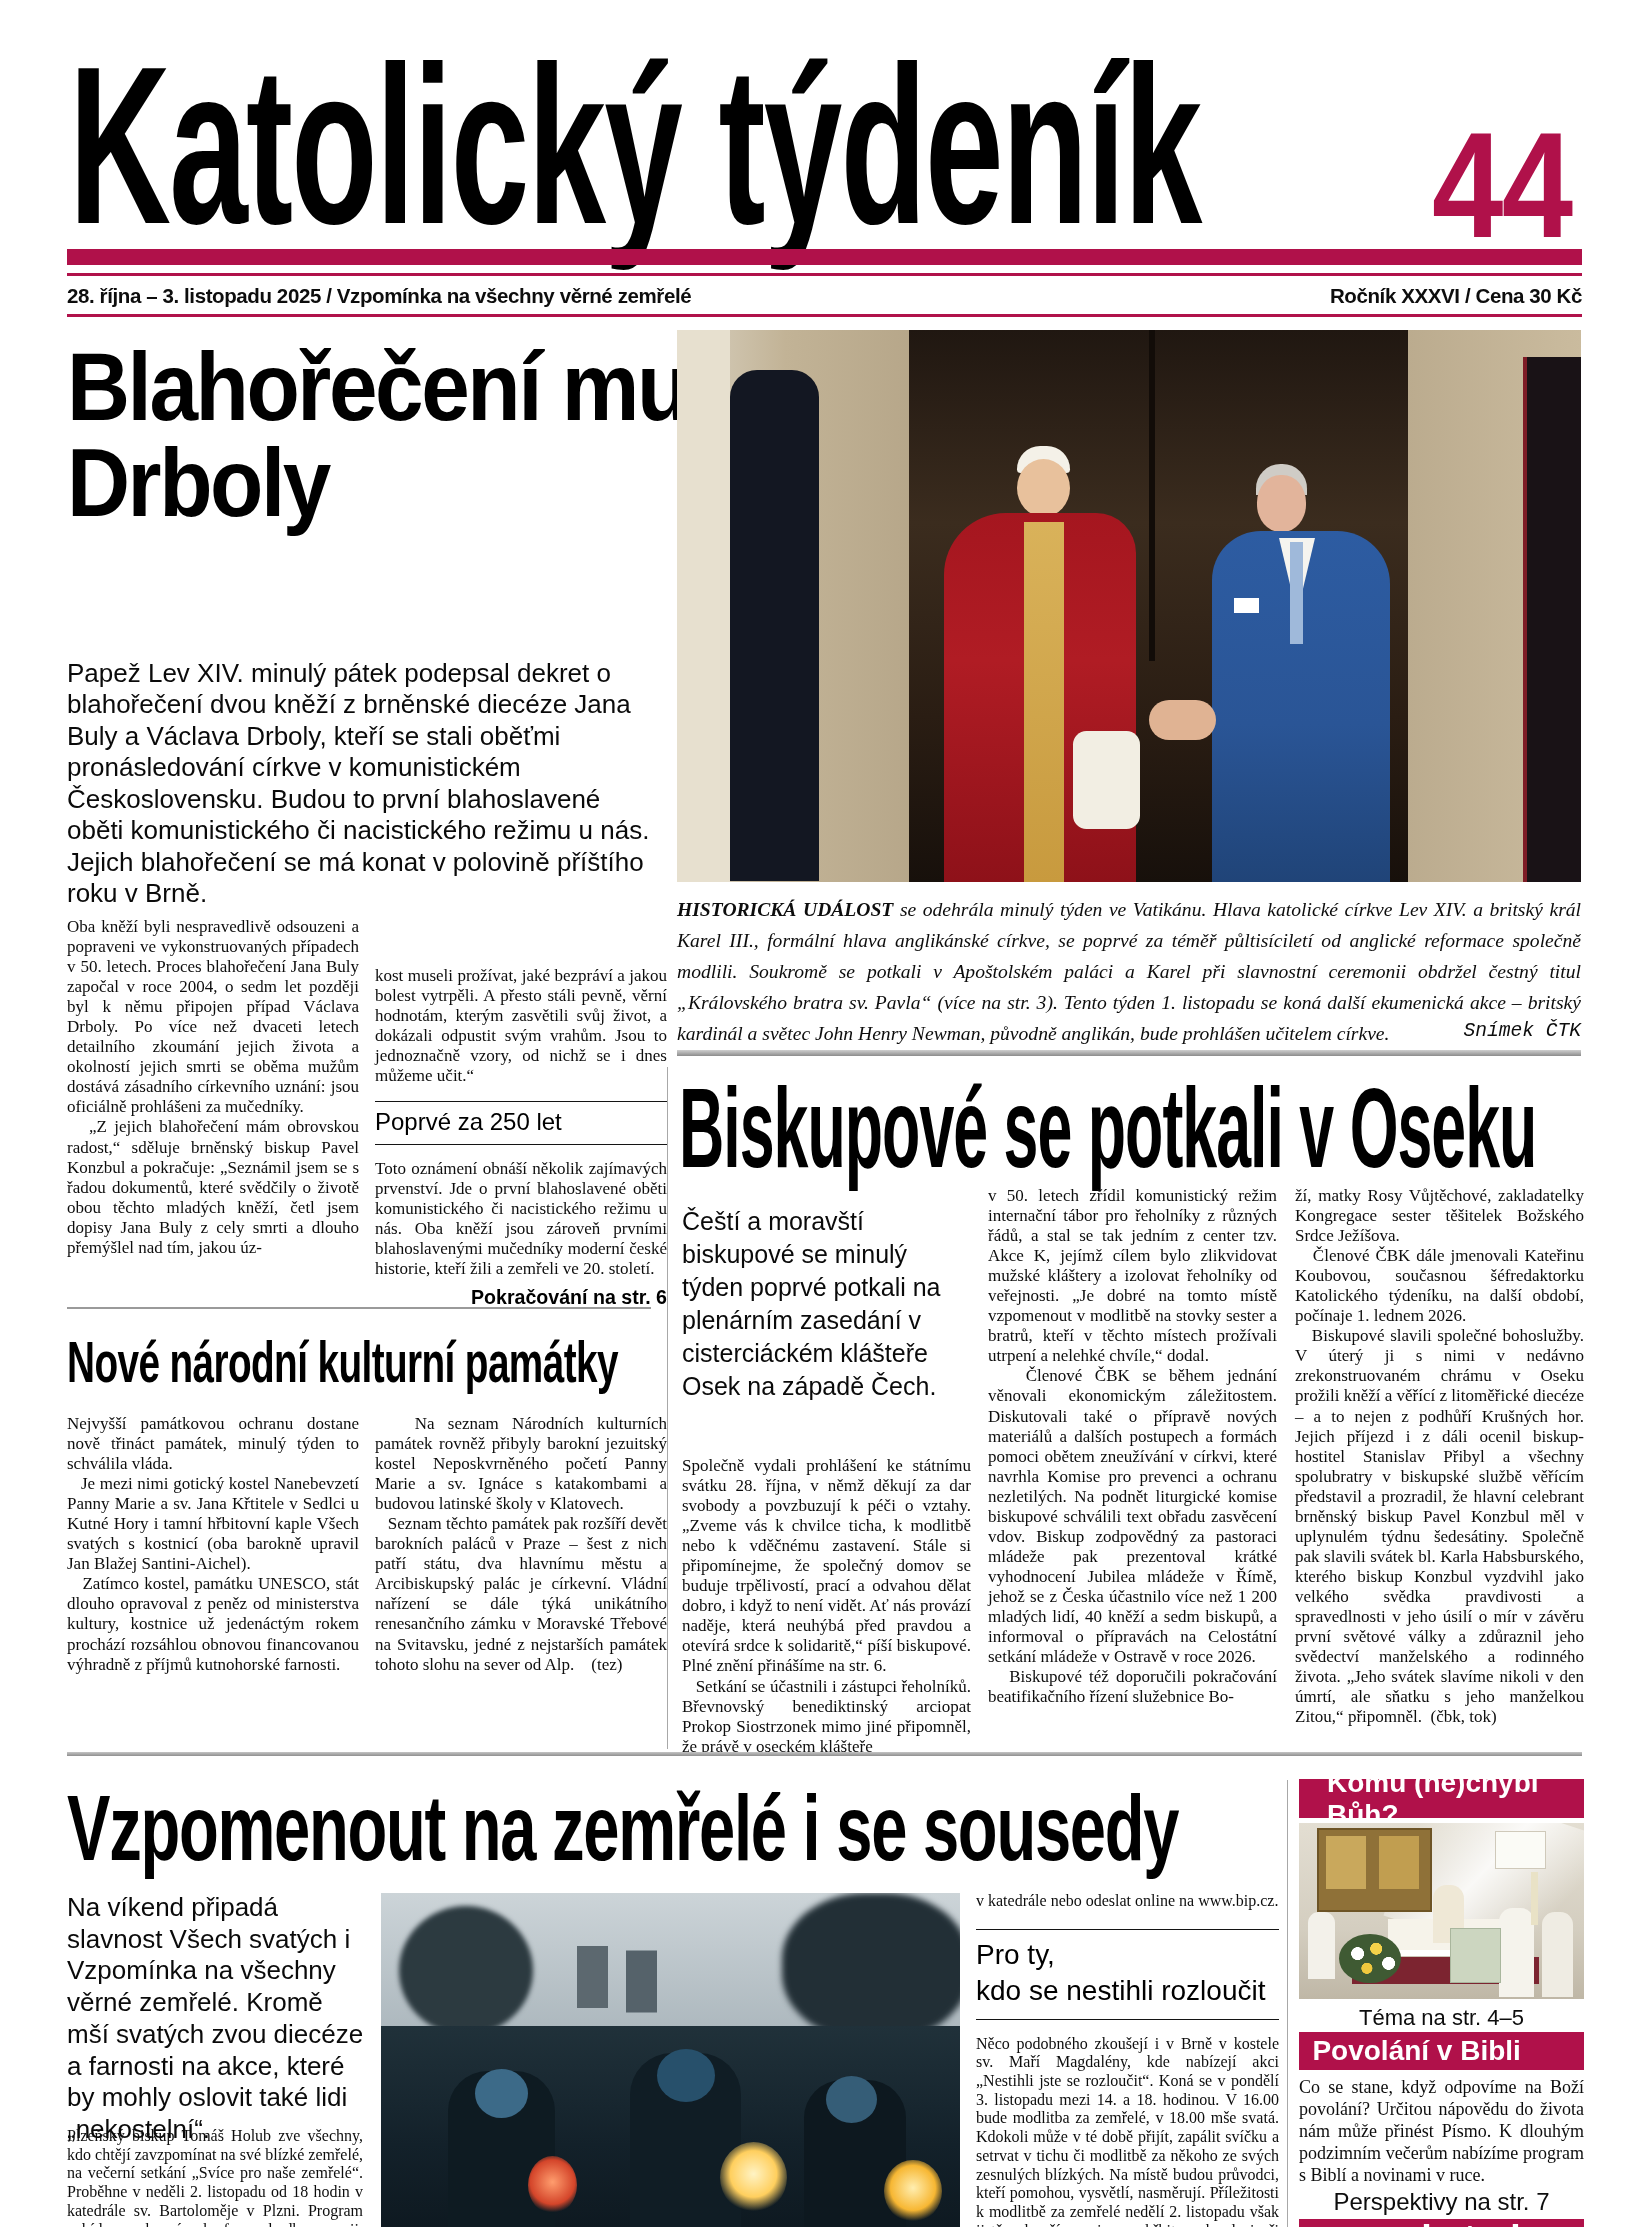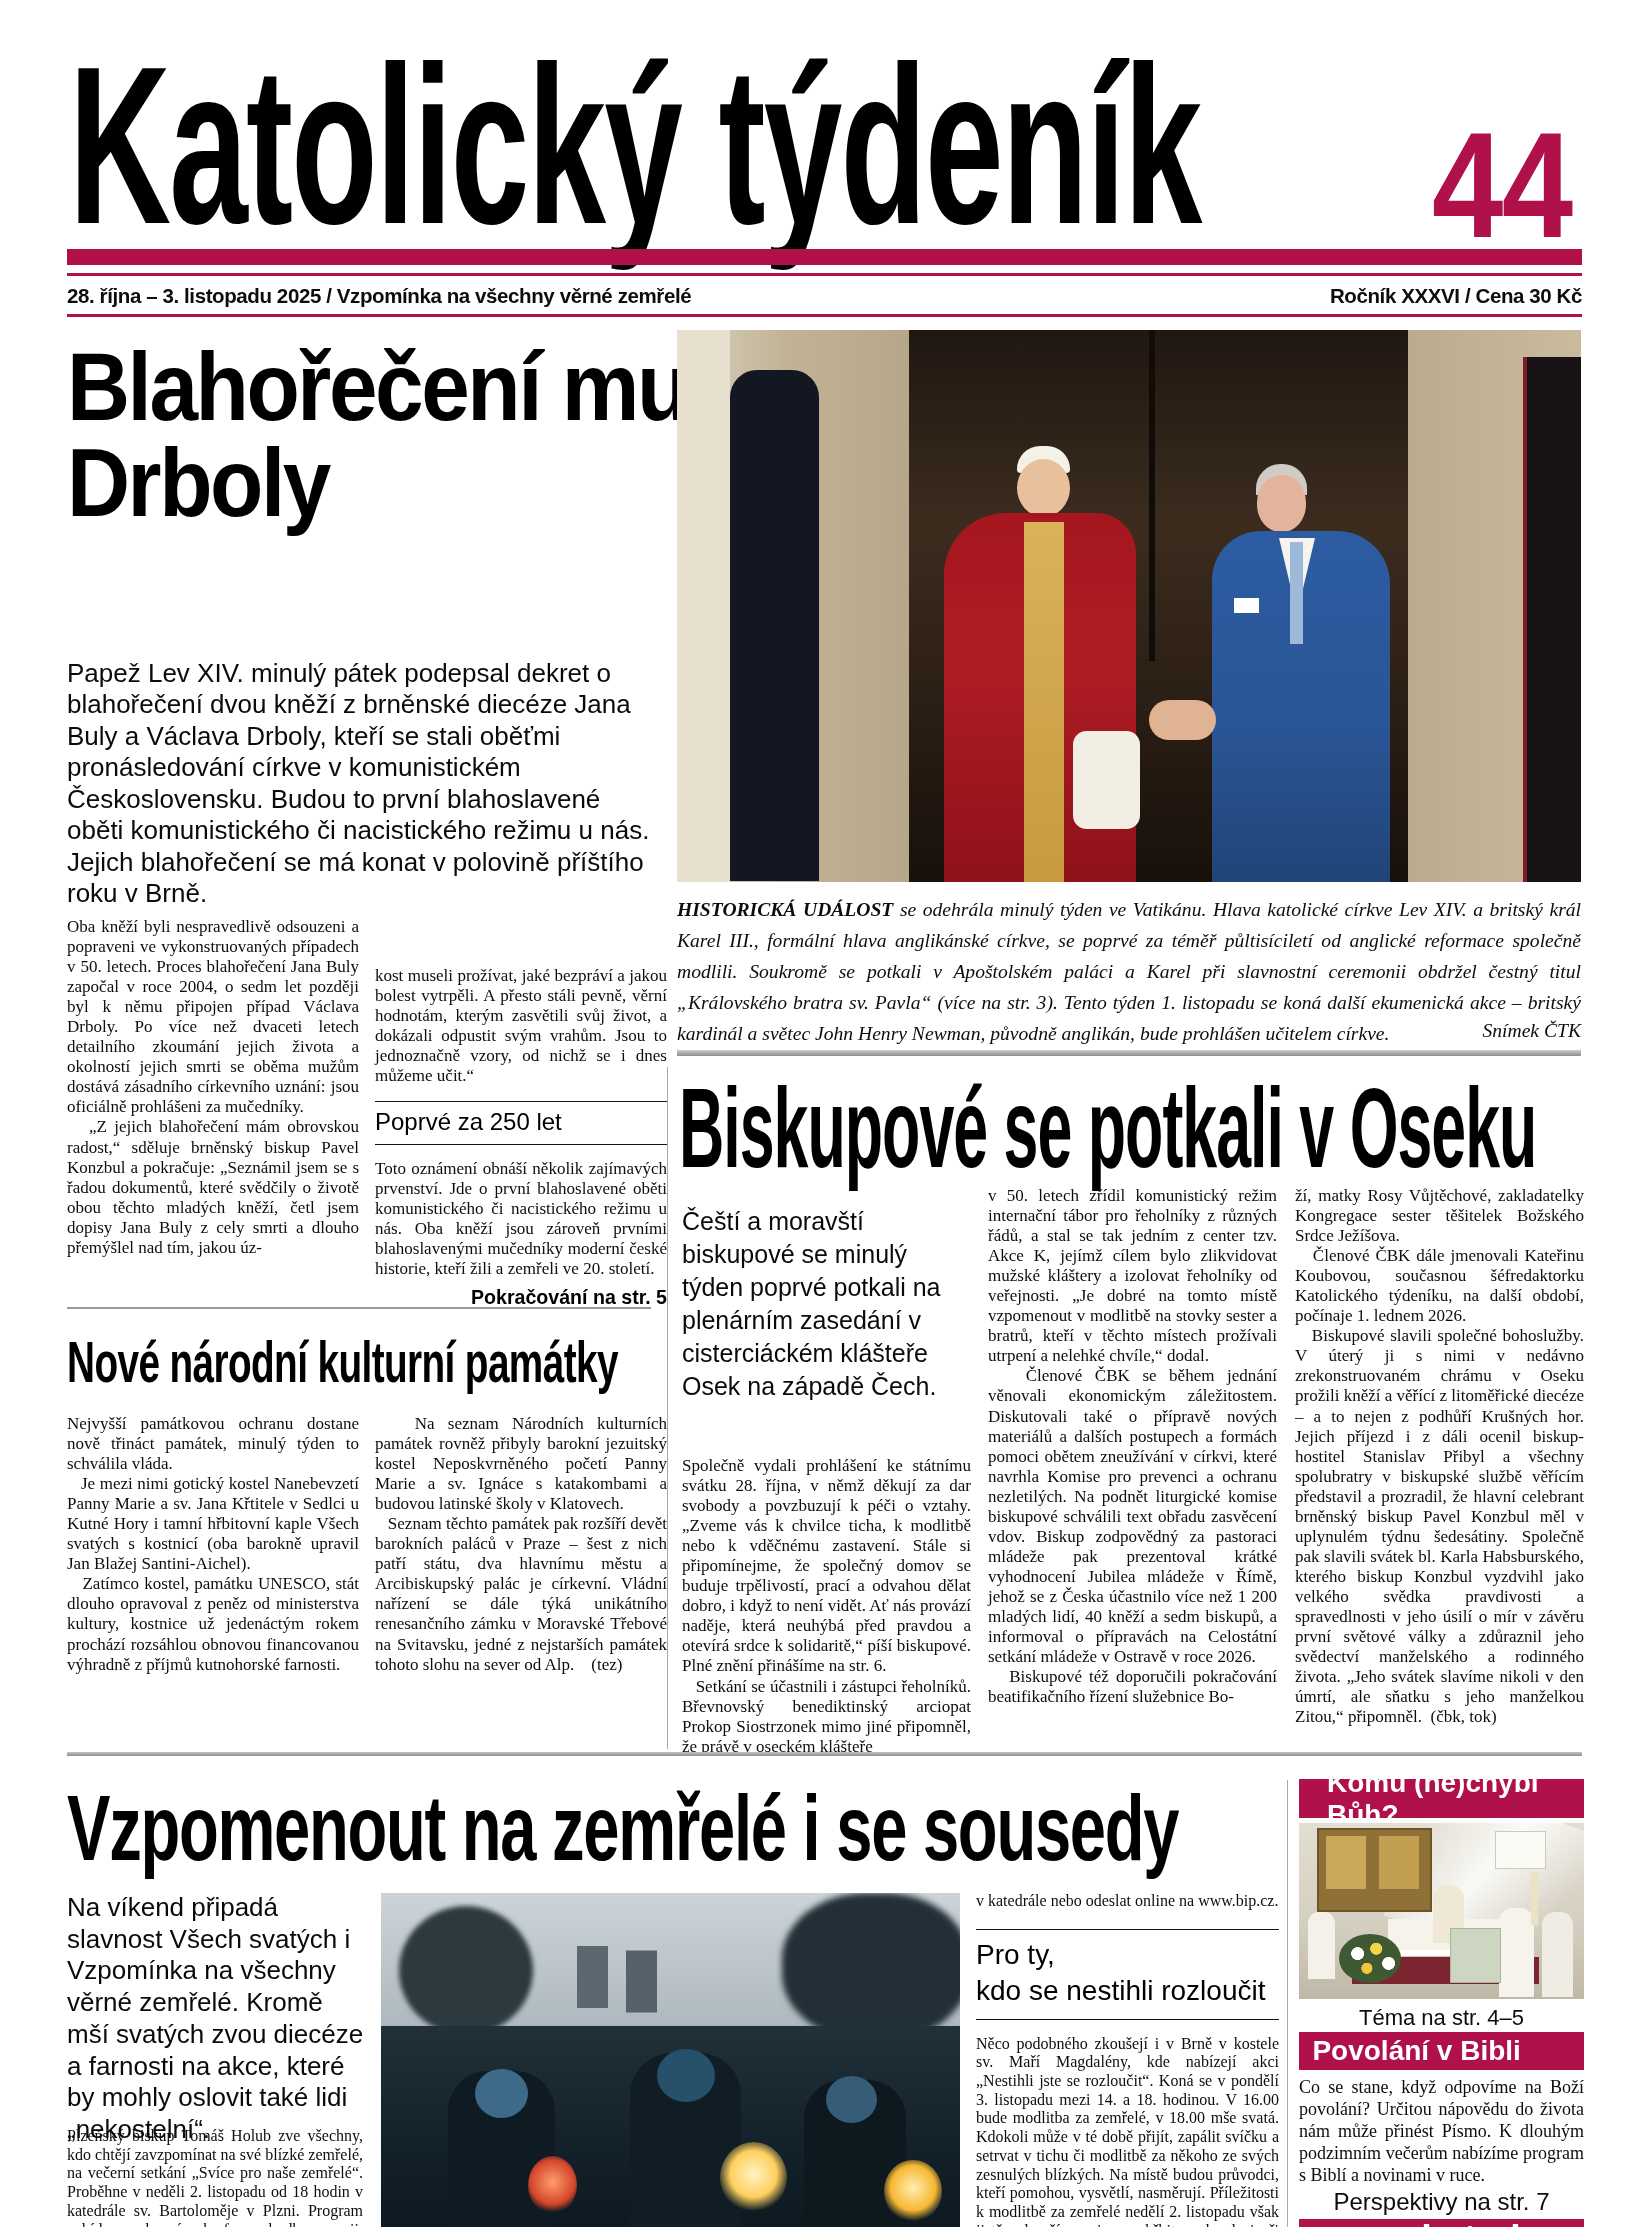--- a/index.html
+++ b/index.html
@@ -54,21 +54,21 @@
 
   <div class="abs intro" style="left:67px;top:658px;width:584px;font-size:26px;line-height:1.21;">Papež Lev XIV. minulý pátek podepsal dekret o blahořečení dvou kněží z brněnské diecéze Jana Buly a Václava Drboly, kteří se stali oběťmi pronásledování církve v komunistickém Československu. Budou to první blahoslavené oběti komunistického či nacistického režimu u nás. Jejich blahořečení se má konat v polovině příštího roku v Brně.</div>
 
   <div class="abs serif" style="left:67px;top:917px;width:292px;">Oba kněží byli nespravedlivě odsouzeni a popraveni ve vykonstruovaných případech v 50. letech. Proces blahořečení Jana Buly započal v roce 2004, o sedm let později byl k němu připojen případ Václava Drboly. Po více než dvaceti letech detailního zkoumání jejich života a okolností jejich smrti se oběma mužům dostává zásadního církevního uznání: jsou oficiálně prohlášeni za mučedníky.
 &nbsp;&nbsp;&nbsp;„Z jejich blahořečení mám obrovskou radost,“ sděluje brněnský biskup Pavel Konzbul a pokračuje: „Seznámil jsem se s řadou dokumentů, které svědčily o životě obou těchto mladých kněží, četl jsem dopisy Jana Buly z cely smrti a dlouho přemýšlel nad tím, jakou úz-</div>
 
   <div class="abs" style="left:375px;top:966px;width:292px;">
     <div class="serif">kost museli prožívat, jaké bezpráví a jakou bolest vytrpěli. A přesto stáli pevně, věrní hodnotám, kterým zasvětili svůj život, a dokázali odpustit svým vrahům. Jsou to jednoznačně vzory, od nichž se i dnes můžeme učit.“</div>
     <div class="subhead" style="margin-top:15px;font-size:24px;padding:6.2px 0 8px 0;">Poprvé za 250 let</div>
     <div class="serif" style="margin-top:13.4px;">Toto oznámení obnáší několik zajímavých prvenství. Jde o první blahoslavené oběti komunistického či nacistického režimu u nás. Oba kněží jsou zároveň prvními blahoslavenými mučedníky moderní české historie, kteří žili a zemřeli ve 20. století.</div>
-    <div class="cont" style="margin-top:7.1px;">Pokračování na str. 5</div>
+    <div class="cont" style="margin-top:7.1px;">Pokračování na str. 6</div>
   </div>
 
   <div class="abs photo" style="left:677px;top:330px;width:904px;height:552px;background:linear-gradient(180deg,#c7baa0 0%,#b4a488 35%,#a1907len 100%,#9c8b70 100%);">
     <div class="abs" style="left:0;top:0;width:100%;height:100%;background:linear-gradient(90deg,#d9d2c2 0%,#c2b396 12%,#b3a386 30%,#8a7a60 48%,#6b5c46 55%,#b9a98c 78%,#cabb9e 100%);"></div>
     <div class="abs" style="left:232px;top:0;width:499px;height:100%;background:linear-gradient(180deg,#201711 0%,#3b2c1e 35%,#2a1d13 70%,#17100b 100%);"></div>
     <div class="abs" style="left:472px;top:0;width:6.2px;height:60%;background:#120c08;"></div>
     <div class="abs" style="left:0;top:0;width:53px;height:100%;background:#e7e0cf;"></div>
     <div class="abs" style="left:53px;top:40px;width:89px;height:511px;background:#131722;border-radius:27px 27px 0 0;"></div>
     <div class="abs" style="left:846px;top:27px;width:58px;height:525px;background:#191216;border-left:4.5px solid #7e1c26;"></div>
 
@@ -87,21 +87,21 @@
       <div class="abs" style="left:76px;top:74px;width:36px;height:76px;background:#f5f4ef;clip-path:polygon(0 0,100% 0,50% 100%);"></div>
       <div class="abs" style="left:87px;top:78px;width:13.4px;height:102px;background:#9fb9da;"></div>
       <div class="abs" style="left:31px;top:134px;width:25px;height:15px;background:#ffffff;"></div>
     </div>
     <div class="abs" style="left:472px;top:370px;width:67px;height:40px;background:#e0b393;border-radius:20px;"></div>
   </div>
 
   <div class="abs capt" style="left:677px;top:895px;width:904px;">
     <b>HISTORICKÁ UDÁLOST</b><span> se odehrála minulý týden ve Vatikánu. Hlava katolické církve Lev XIV. a britský král Karel III., formální hlava anglikánské církve, se poprvé za téměř půltisíciletí od anglické reformace společně modlili. Soukromě se potkali v Apoštolském paláci a Karel při slavnostní ceremonii obdržel čestný titul „Královského bratra sv. Pavla“ (více na str. 3). Tento týden 1. listopadu se koná další ekumenická akce – britský kardinál a světec John Henry Newman, původně anglikán, bude prohlášen učitelem církve.</span>
   </div>
-  <div class="abs credit" style="left:677px;top:1020px;width:904px;">Snímek ČTK</div>
+  <div class="abs credit" style="left:677px;top:1020px;width:904px;font-family:Liberation Mono, monospace;">Snímek ČTK</div>
 
   <div class="abs" style="left:677px;top:1050px;width:904px;height:6.2px;background:linear-gradient(180deg,#cfcfcf,#8c8c8c);"></div>
   <div class="abs rule" style="left:667px;top:1067px;width:1.3px;height:682px;background:#a8a8a8;"></div>
 
   <div class="abs hl" style="left:679px;top:1071px;font-size:114px;line-height:1;transform:scaleX(0.55);letter-spacing:-1.8px;">Biskupové se potkali v Oseku</div>
 
   <div class="abs intro" style="left:682px;top:1205px;width:281px;font-size:25px;line-height:1.32;">Čeští a moravští biskupové se minulý týden poprvé potkali na plenárním zasedání v cisterciáckém klášteře Osek na západě Čech.</div>
   <div class="abs serif" style="left:682px;top:1456px;width:289px;">Společně vydali prohlášení ke státnímu svátku 28. října, v němž děkují za dar svobody a povzbuzují k péči o vztahy. „Zveme vás k chvilce ticha, k modlitbě nebo k vděčnému zastavení. Stále si připomínejme, že společný domov se buduje trpělivostí, prací a odvahou dělat dobro, i když to není vidět. Ať nás provází naděje, která neuhýbá před pravdou a otevírá srdce k solidaritě,“ píší biskupové. Plné znění přinášíme na str. 6.
 &nbsp;&nbsp;&nbsp;Setkání se účastnili i zástupci řeholníků. Břevnovský benediktinský arciopat Prokop Siostrzonek mimo jiné připomněl, že právě v oseckém klášteře</div>
   <div class="abs serif" style="left:988px;top:1186px;width:289px;">v 50. letech zřídil komunistický režim internační tábor pro řeholníky z různých řádů, a stal se tak jedním z center tzv. Akce K, jejímž cílem bylo zlikvidovat mužské kláštery a izolovat řeholníky od veřejnosti. „Je dobré na tomto místě vzpomenout v modlitbě na stovky sester a bratrů, kteří v těchto místech prožívali utrpení a nelehké chvíle,“ dodal.

